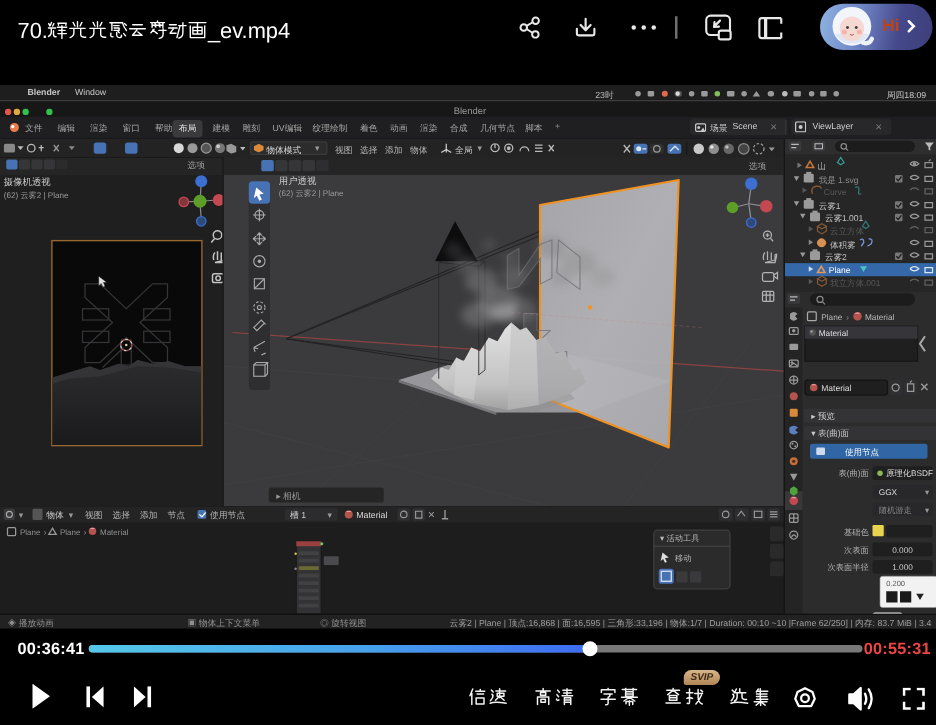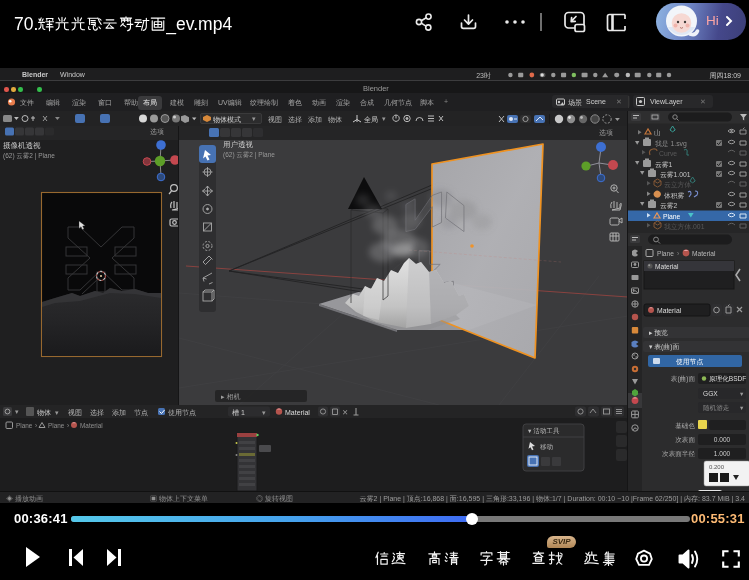--- a/index.html
+++ b/index.html
@@ -123,21 +123,21 @@
       <circle cx="23.5" cy="20" r="15.5" fill="#f2f5fa"></circle>
       <path d="M10 26 a15.5 15.5 0 0 0 27 0 z" fill="#dfe7f4"></path>
       <circle cx="23.5" cy="22" r="9.8" fill="#f6d8d3"></circle>
       <circle cx="20" cy="21" r="1.2" fill="#403a38"></circle>
         <circle cx="27" cy="21" r="1.2" fill="#403a38"></circle>
       <circle cx="17.5" cy="24.5" r="2" fill="#f0b4ac"></circle>
         <circle cx="29.5" cy="24.5" r="2" fill="#f0b4ac"></circle>
       <path d="M22 26.5 Q23.5 28 25 26.5" stroke="#a05a50" stroke-width="0.8" fill="none"></path>
       <path d="M32 33 Q37.5 35 39.5 30" stroke="#eef1f8" stroke-width="3.6" fill="none" stroke-linecap="round"></path>
     </svg>
-    <div class="abs t" style="left:706px;top:13px;color:#fca5a5;font-size:13.5px;font-weight:normal;">Hi</div>
+    <div class="abs t" style="left:706px;top:13px;color:#c2410c;font-size:13.5px;font-weight:bold;">Hi</div>
     <svg class="abs" style="left:723px;top:14px" width="12" height="14" viewBox="0 0 12 14" fill="none" stroke="#fff" stroke-width="2" stroke-linecap="round">
         <path d="M4 3 L8 7 L4 11"></path>
       </svg>
   </div>
 
   <div class="abs" id="blender" style="left:0;top:62px;width:691px;height:441px;">
 
     <div class="abs" style="left:0;top:6px;width:749px;height:12px;background:#1e1e1f;color:#d6d6d6;font-size:8px;">
       <span class="abs" style="left:9px;top:2px;font-size:8px;"></span>
       <span class="abs t" style="left:22px;top:2.5px;font-size:7px;font-weight:bold;color:#c9c9c9;">Blender</span>
@@ -830,21 +830,21 @@
     <div class="abs" id="statusbar" style="left:0;top:429px;width:749px;height:12px;background:#222223;border-top:1px solid #111;color:#8f8f8f;font-size:7px;">
       <span class="abs t" style="left:6px;top:2px;">◈ 播放动画</span>
       <span class="abs t" style="left:150px;top:2px;">▣ 物体上下文菜单</span>
       <span class="abs t" style="left:256px;top:2px;">◎ 旋转视图</span>
       <span class="abs t" style="right:4px;top:2px;color:#9c9c9c;">云雾2 | Plane | 顶点:16,868 | 面:16,595 | 三角形:33,196 | 物体:1/7 | Duration: 00:10 ~10 |Frame 62/250] | 内存: 83.7 MiB | 3.4</span>
     </div>
   </div>
 
   <div class="abs" id="player" style="left:0;top:503px;width:749px;height:77px;background:#000;">
     <div class="abs t" style="left:14px;top:8px;color:#fff;font-size:13px;font-weight:bold;letter-spacing:0.2px;">00:36:41</div>
-    <div class="abs t" style="left:691px;top:8px;color:#fdba74;font-size:13px;font-weight:bold;letter-spacing:0.2px;">00:55:31</div>
+    <div class="abs t" style="left:691px;top:8px;color:#ef4444;font-size:13px;font-weight:bold;letter-spacing:0.2px;">00:55:31</div>
     <div class="abs" style="left:71px;top:13px;width:619px;height:5.5px;border-radius:3px;background:#787878;"></div>
     <div class="abs" style="left:71px;top:13px;width:401px;height:5.5px;border-radius:3px;background:linear-gradient(90deg,#55c8ea 0%,#46a2ec 55%,#3e6bf3 100%);"></div>
     <div class="abs" style="left:466px;top:9.5px;width:12px;height:12px;border-radius:50%;background:#fff;"></div>
 
     <svg class="abs" style="left:25px;top:44px" width="15" height="20" viewBox="0 0 15 20" fill="#fff">
         <path d="M1 0 L15 10 L1 20 Z"></path>
       </svg>
     <svg class="abs" style="left:69px;top:46px" width="14" height="17" viewBox="0 0 14 17" fill="#fff">
         <rect x="0" y="0" width="3" height="17"></rect>
         <path d="M14 0 V17 L4.5 8.5 Z"></path>

